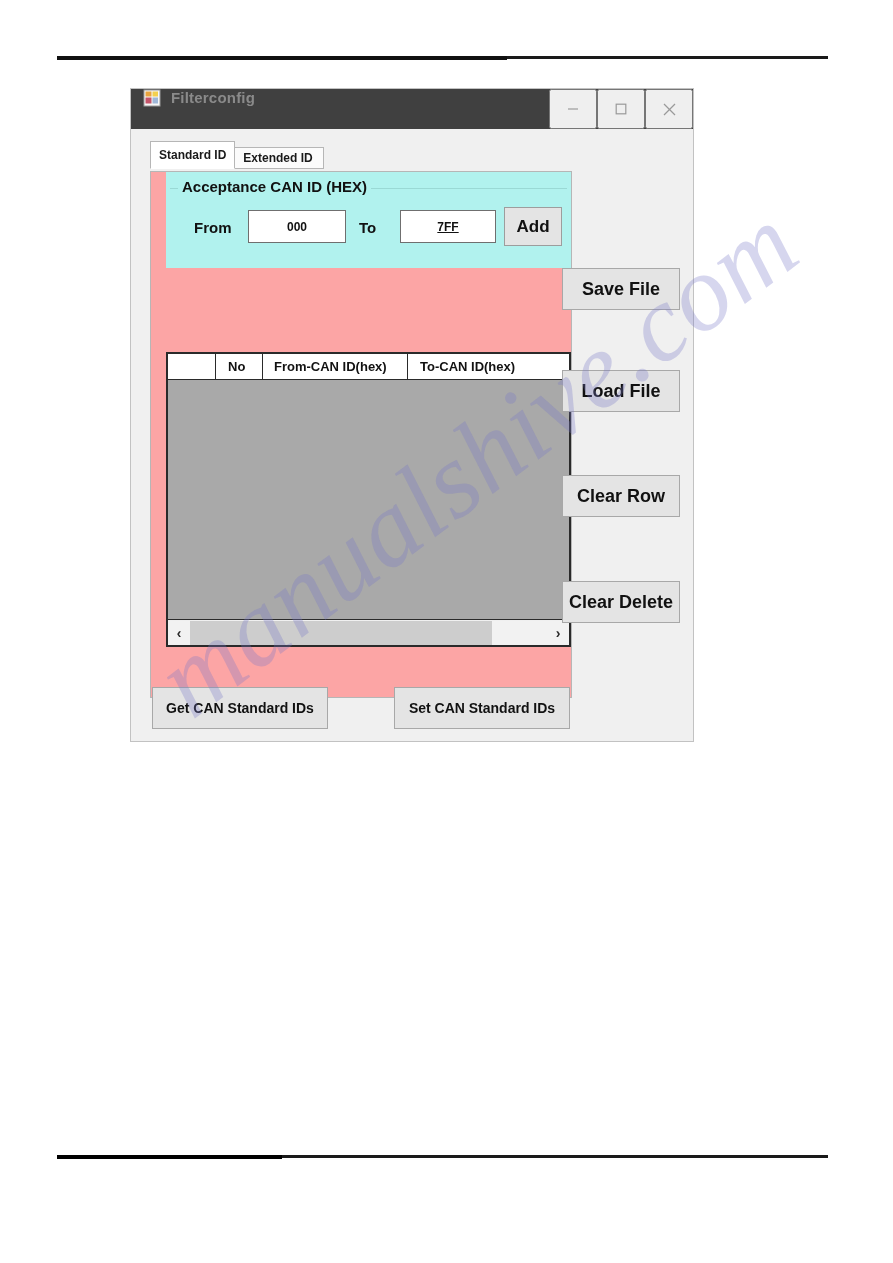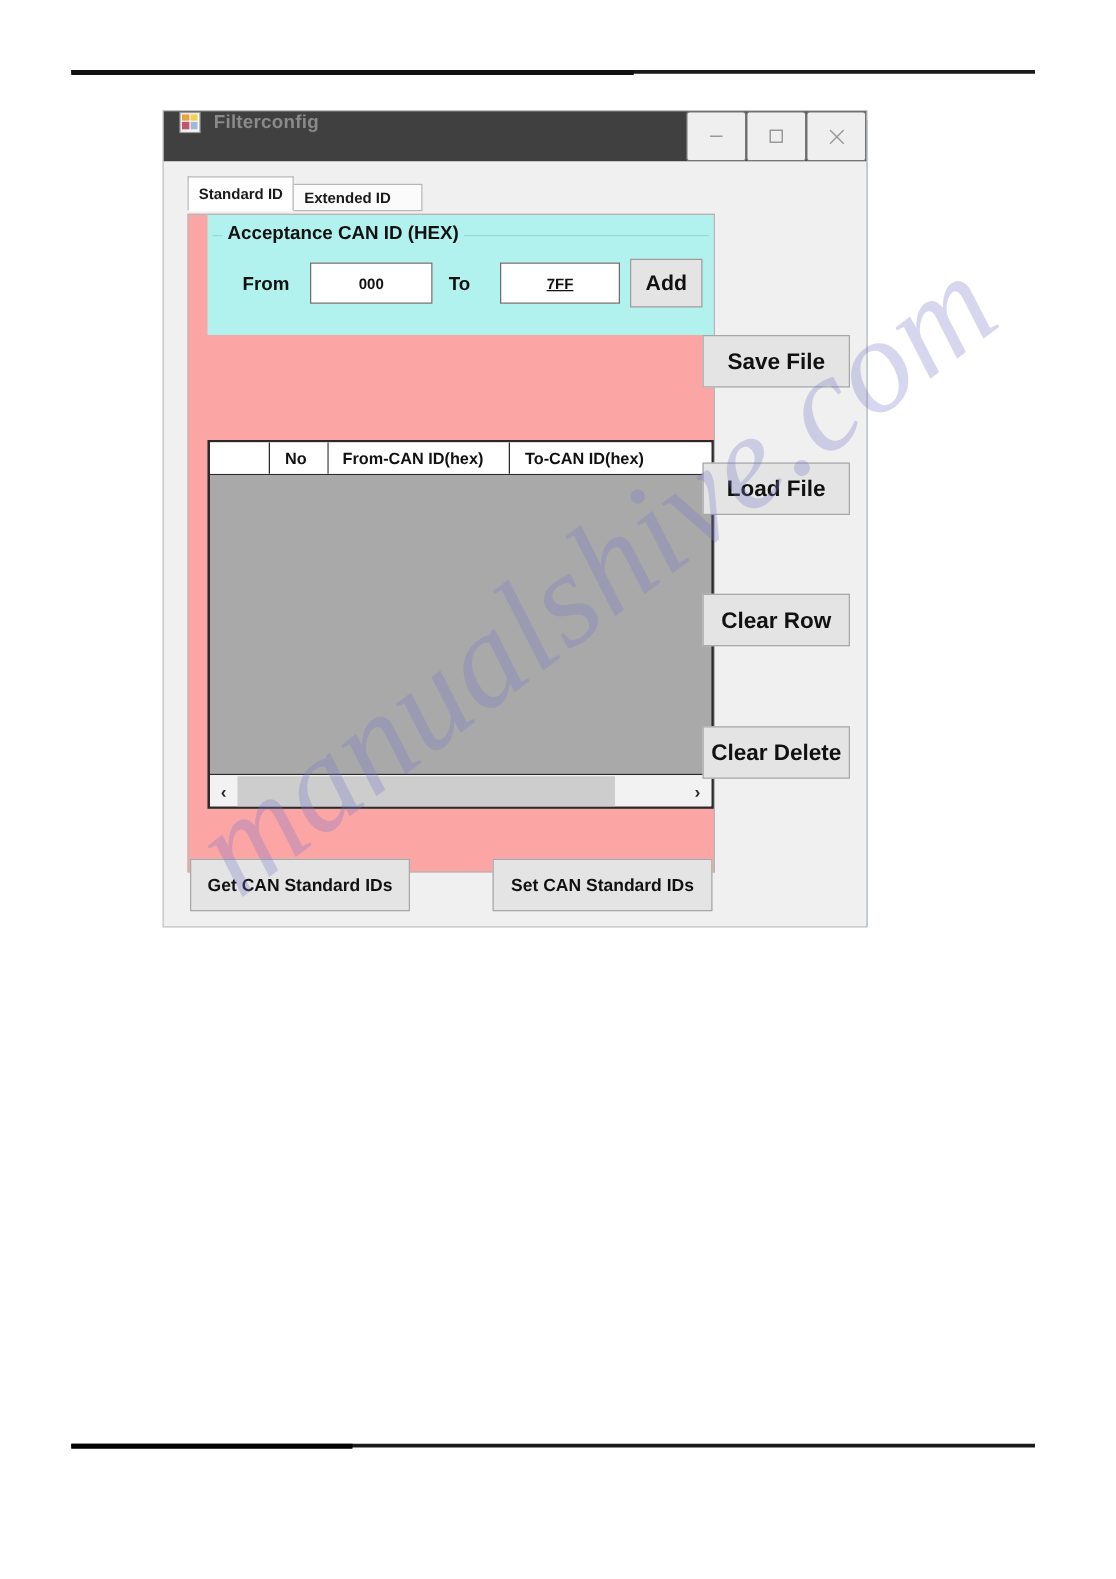--- a/index.html
+++ b/index.html
@@ -190,21 +190,21 @@
   }
   .tab.active {
     background: #ffffff;
     border-bottom-color: #ffffff;
     padding: 6px 8px 6px 8px;
     position: relative;
     z-index: 3;
   }
   .tab.inactive {
     background: #fbfbfb;
-    padding: 3px 24px 3px 8px;
+    padding: 3px 10px 3px 8px;
     margin-left: -1px;
     align-self: flex-end;
   }
 
   
   .tab-page {
     position: absolute;
     left: 19px;
     top: 82px;
     width: 422px;

